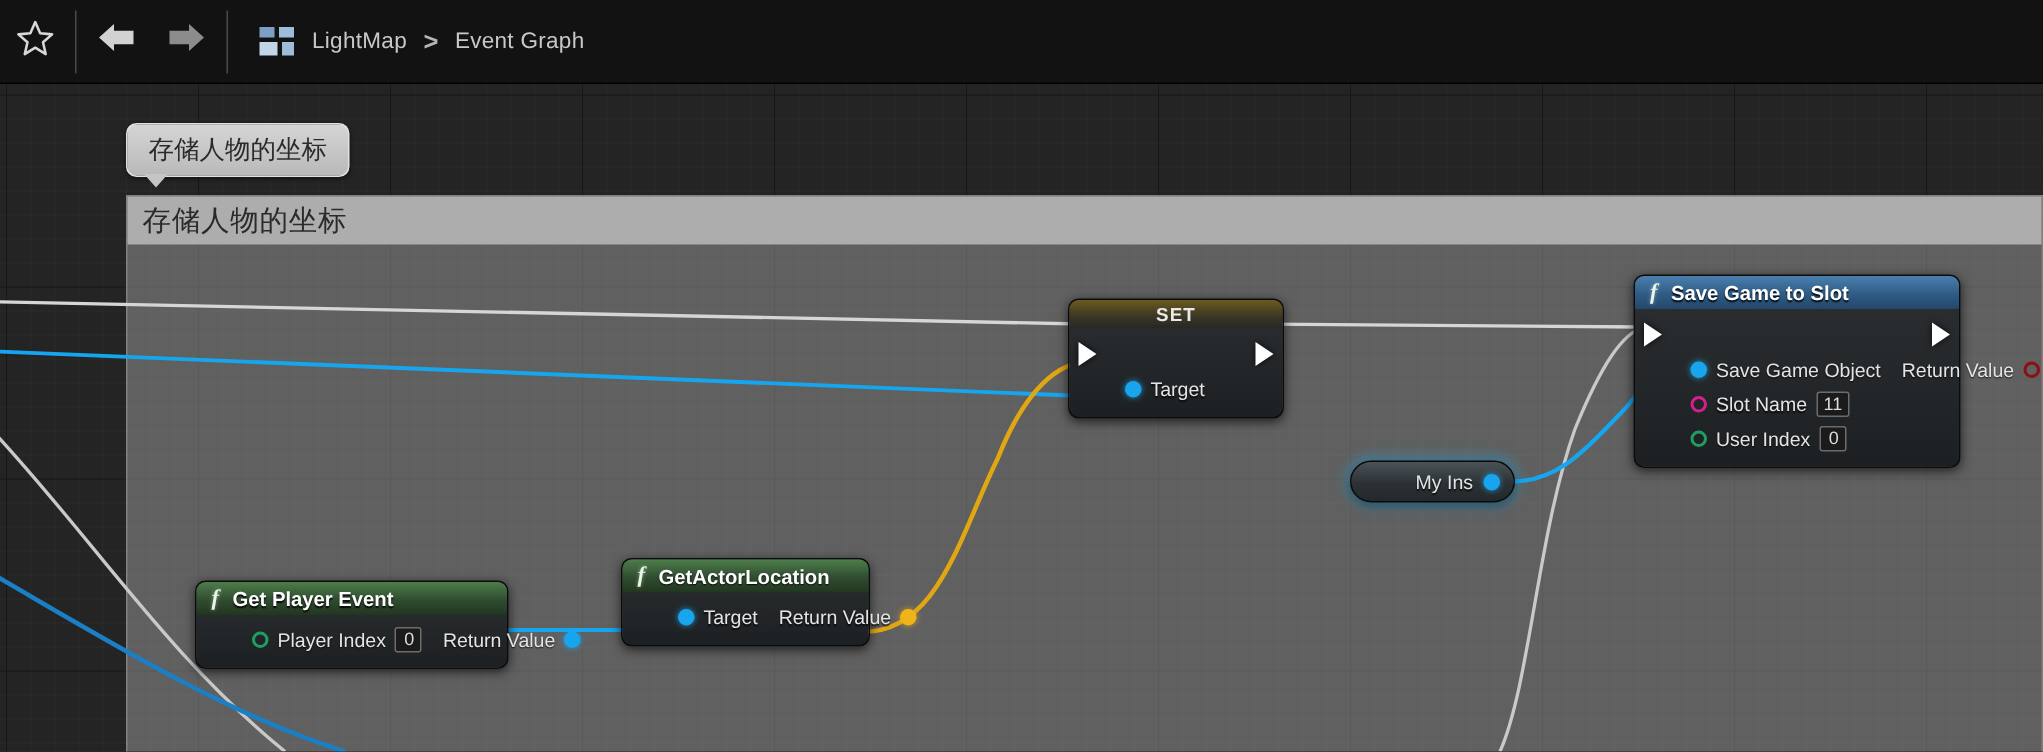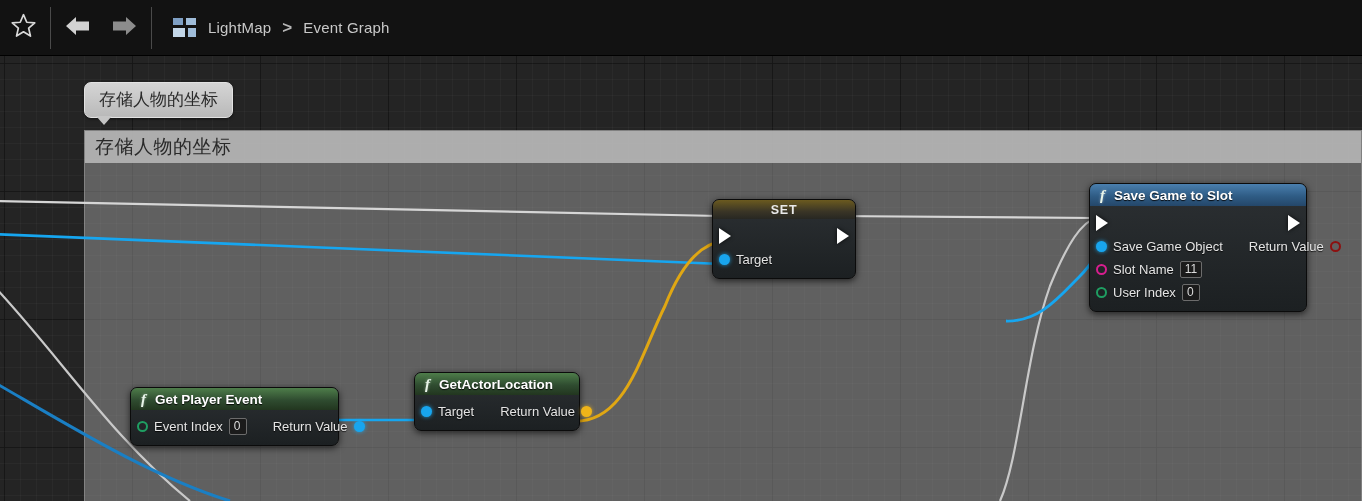--- a/index.html
+++ b/index.html
@@ -105,21 +105,21 @@
     background: linear-gradient(180deg,#2a3c28 0%, #22302122 100%);
   }
   .fn-glyph {
     font-style: italic; font-family: "Liberation Serif", serif;
     font-size: 15px; color: #e9f5e9; width: 11px; text-align: center;
     text-shadow: 0 0 3px rgba(255,255,255,.4);
   }
   .node-body { padding: 5px 0 7px 0; }
   .pin-row {
     display: flex; align-items: center; justify-content: space-between;
-    height: 23px; padding: 0 7px 0 6px; gap: 26px;
+    height: 23px; padding: 0 7px 0 6px; gap: 14px; margin-left: 31px;
   }
   .pin-l, .pin-r { display: flex; align-items: center; gap: 6px; }
   .pin-r { margin-left: auto; }
   .pin-label { font-size: 13px; color: #e4e4e4; white-space: nowrap;
                text-shadow: 0 1px 1px rgba(0,0,0,.8); }
 
   
   .dot { width: 11px; height: 11px; border-radius: 50%; flex: 0 0 auto; }
   .dot.filled-blue   { background: #18a5ee; box-shadow: 0 0 4px rgba(30,170,240,.85); }
   .dot.filled-yellow { background: #efb419; box-shadow: 0 0 4px rgba(230,175,25,.8); }
@@ -131,21 +131,21 @@
   .exec {
     width: 0; height: 0; flex: 0 0 auto;
     border-top: 8px solid transparent; border-bottom: 8px solid transparent;
     border-left: 12px solid #ffffff;
     filter: drop-shadow(0 0 2px rgba(0,0,0,.8));
   }
   .exec-row { display:flex; align-items:center; justify-content:space-between; height:24px; padding:0 6px; }
   .val-box {
     background: #1b1b1b; border: 1px solid #6c6c6c; border-radius: 2px;
     min-width: 18px; height: 17px; line-height: 15px;
-    padding: 0 4px; font-size: 12px; color: #dcdcdc; text-align: left;
+    padding: 0 4px; font-size: 12px; color: #dcdcdc; text-align: right;
   }
 
   
   #node-set { left: 712px; top: 143px; width: 144px; }
   #node-set .set-head {
     height: 19px; border-radius: 6px 6px 0 0;
     background: linear-gradient(180deg, #6b5a1f 0%, #3a3526 60%, #272722 100%);
     display:flex; align-items:center; justify-content:center;
     font-size: 12.5px; font-weight: bold; color: #e9e9e9; letter-spacing: .8px;
   }
@@ -254,21 +254,21 @@
 
   <div class="node" id="node-getplayerpawn">
     <div class="node-head fn-green">
       <span class="fn-glyph">f</span>
       <span>Get Player Event</span>
     </div>
     <div class="node-body">
       <div class="pin-row">
         <span class="pin-l">
           <span class="ring green"></span>
-          <span class="pin-label">Event Index</span>
+          <span class="pin-label">Player Index</span>
           <span class="val-box">0</span>
         </span>
         <span class="pin-r">
           <span class="pin-label">Return Value</span>
           <span class="dot filled-blue"></span>
         </span>
       </div>
     </div>
   </div>
 
@@ -284,20 +284,24 @@
           <span class="pin-label">Target</span>
         </span>
         <span class="pin-r">
           <span class="pin-label">Return Value</span>
           <span class="dot filled-yellow"></span>
         </span>
       </div>
     </div>
   </div>
 
+  <div id="node-myins">
+    <span class="pin-label">My Ins</span>
+    <span class="dot filled-blue"></span>
+  </div>
 
   <div class="node" id="node-savegame">
     <div class="node-head fn-blue">
       <span class="fn-glyph">f</span>
       <span>Save Game to Slot</span>
     </div>
     <div class="node-body">
       <div class="exec-row">
         <span class="exec"></span>
         <span class="exec"></span>

